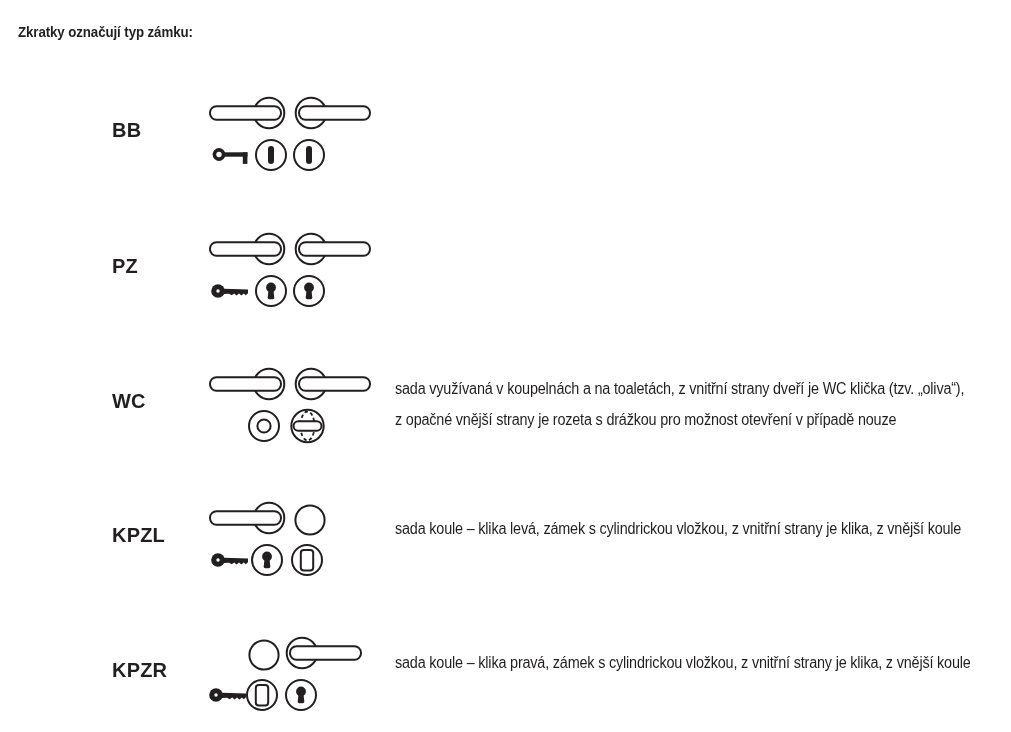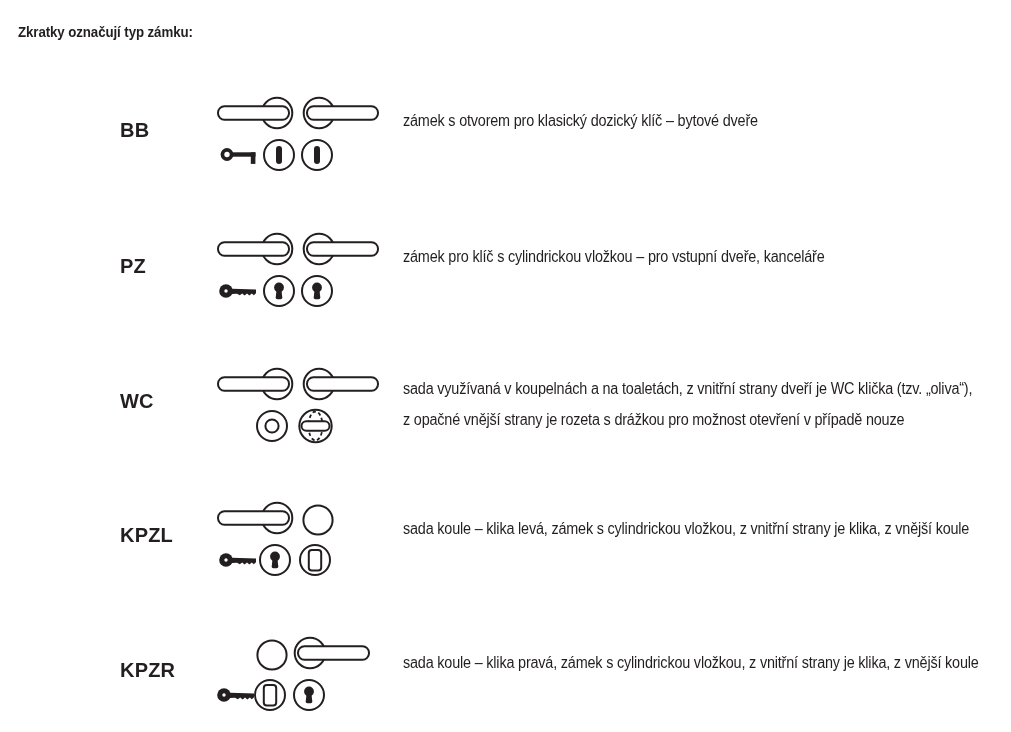--- a/index.html
+++ b/index.html
@@ -9,21 +9,21 @@
     font-family: "Liberation Sans", sans-serif;
     color: #231f20;
     position: relative;
     overflow: hidden;
   }
   .title {
     position: absolute; left: 18px; top: 24px;
     font-size: 14px; font-weight: bold; letter-spacing: -0.1px;
     white-space: nowrap;
   }
-  .row { position: absolute; left: 8px; width: 904px; height: 80px; padding-left: 32px; }
+  .row { position: absolute; left: 0; width: 904px; height: 80px; padding-left: 32px; }
   .code {
     position: absolute; left: 112px; top: 35px;
     transform: translateY(-50%);
     font-size: 20px; font-weight: bold; letter-spacing: 0.2px;
   }
   .iconset { position: absolute; left: 209px; top: 0; width: 165px; height: 80px; }
   .iconset svg { display: block; width: 165px; height: 80px; }
   .desc {
     position: absolute; left: 395px;
     font-size: 16px; line-height: 20px; white-space: nowrap;
@@ -103,38 +103,32 @@
   <div class="code">BB</div>
   <div class="iconset">
     <svg viewBox="0 0 165 80">
       <use href="#g-handle-left" x="0" y="1"></use>
       <use href="#g-handle-right" x="84" y="1"></use>
       <use href="#g-key-bb" x="3" y="52"></use>
       <use href="#g-rosette-bb" x="45" y="43"></use>
       <use href="#g-rosette-bb" x="83" y="43"></use>
     </svg>
   </div>
-  <div class="desc single">
-    <span class="condense">zámek s otvorem pro klasický dozický klíč – bytové dveře</span>
-  </div>
 </div>
 
 <div class="row" style="top:231px">
   <div class="code">PZ</div>
   <div class="iconset">
     <svg viewBox="0 0 165 80">
       <use href="#g-handle-left" x="0" y="1"></use>
       <use href="#g-handle-right" x="84" y="1"></use>
       <use href="#g-key-pz" x="2" y="50"></use>
       <use href="#g-rosette-pz" x="45" y="43"></use>
       <use href="#g-rosette-pz" x="83" y="43"></use>
     </svg>
-  </div>
-  <div class="desc single">
-    <span class="condense">zámek pro klíč s cylindrickou vložkou – pro vstupní dveře, kanceláře</span>
   </div>
 </div>
 
 <div class="row" style="top:366px">
   <div class="code">WC</div>
   <div class="iconset">
     <svg viewBox="0 0 165 80">
       <use href="#g-handle-left" x="0" y="1"></use>
       <use href="#g-handle-right" x="84" y="1"></use>
       <use href="#g-rosette-groove" x="38" y="43"></use>

